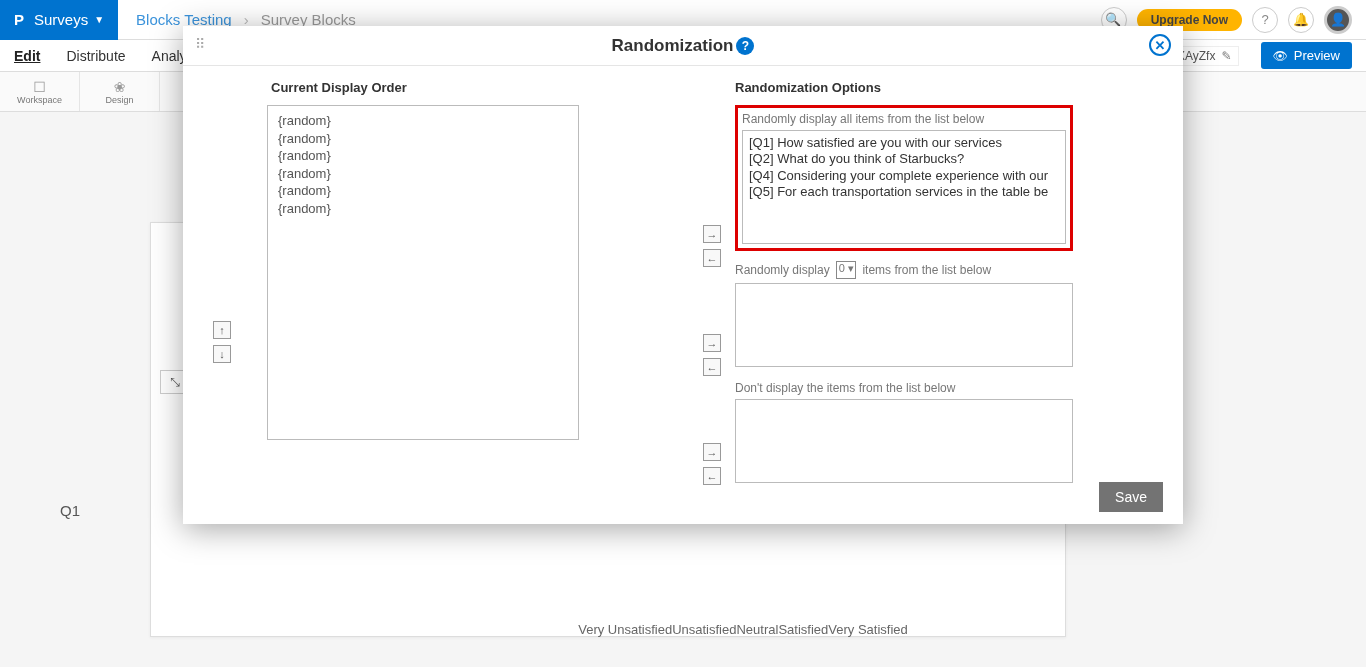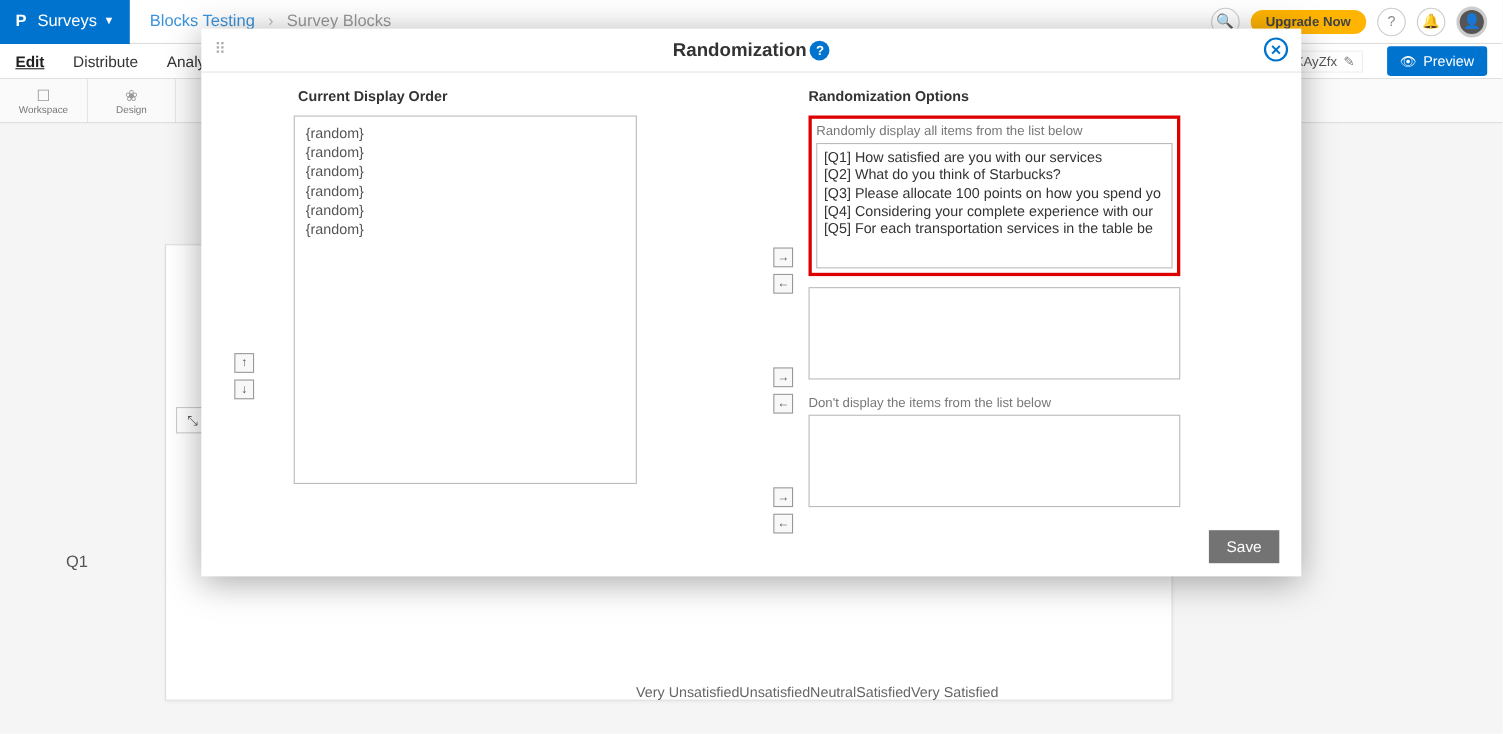--- a/index.html
+++ b/index.html
@@ -180,26 +180,30 @@
 
     <div class="col">
       <div class="col-header r">Randomization Options</div>
 
       <div class="right-stack">
         <div class="redbox">
           <div class="right-group-label">Randomly display all items from the list below</div>
           <div class="opt-list">
             <div>[Q1] How satisfied are you with our services</div>
             <div>[Q2] What do you think of Starbucks?</div>
-            <div>[Q3] Please allocate 100 points on how you spend yo</div>
             <div>[Q4] Considering your complete experience with our</div>
             <div>[Q5] For each transportation services in the table be</div>
           </div>
         </div>
 
+        <div class="right-sub">
+          <span>Randomly display</span>
+          <span class="num-select">0 ▾</span>
+          <span>items from the list below</span>
+        </div>
         <div class="opt-list sm"></div>
 
         <div style="height:14px"></div>
         <div class="right-group-label">Don't display the items from the list below</div>
         <div class="opt-list sm"></div>
       </div>
     </div>
 
     <div class="save-btn">Save</div>
   </div>

